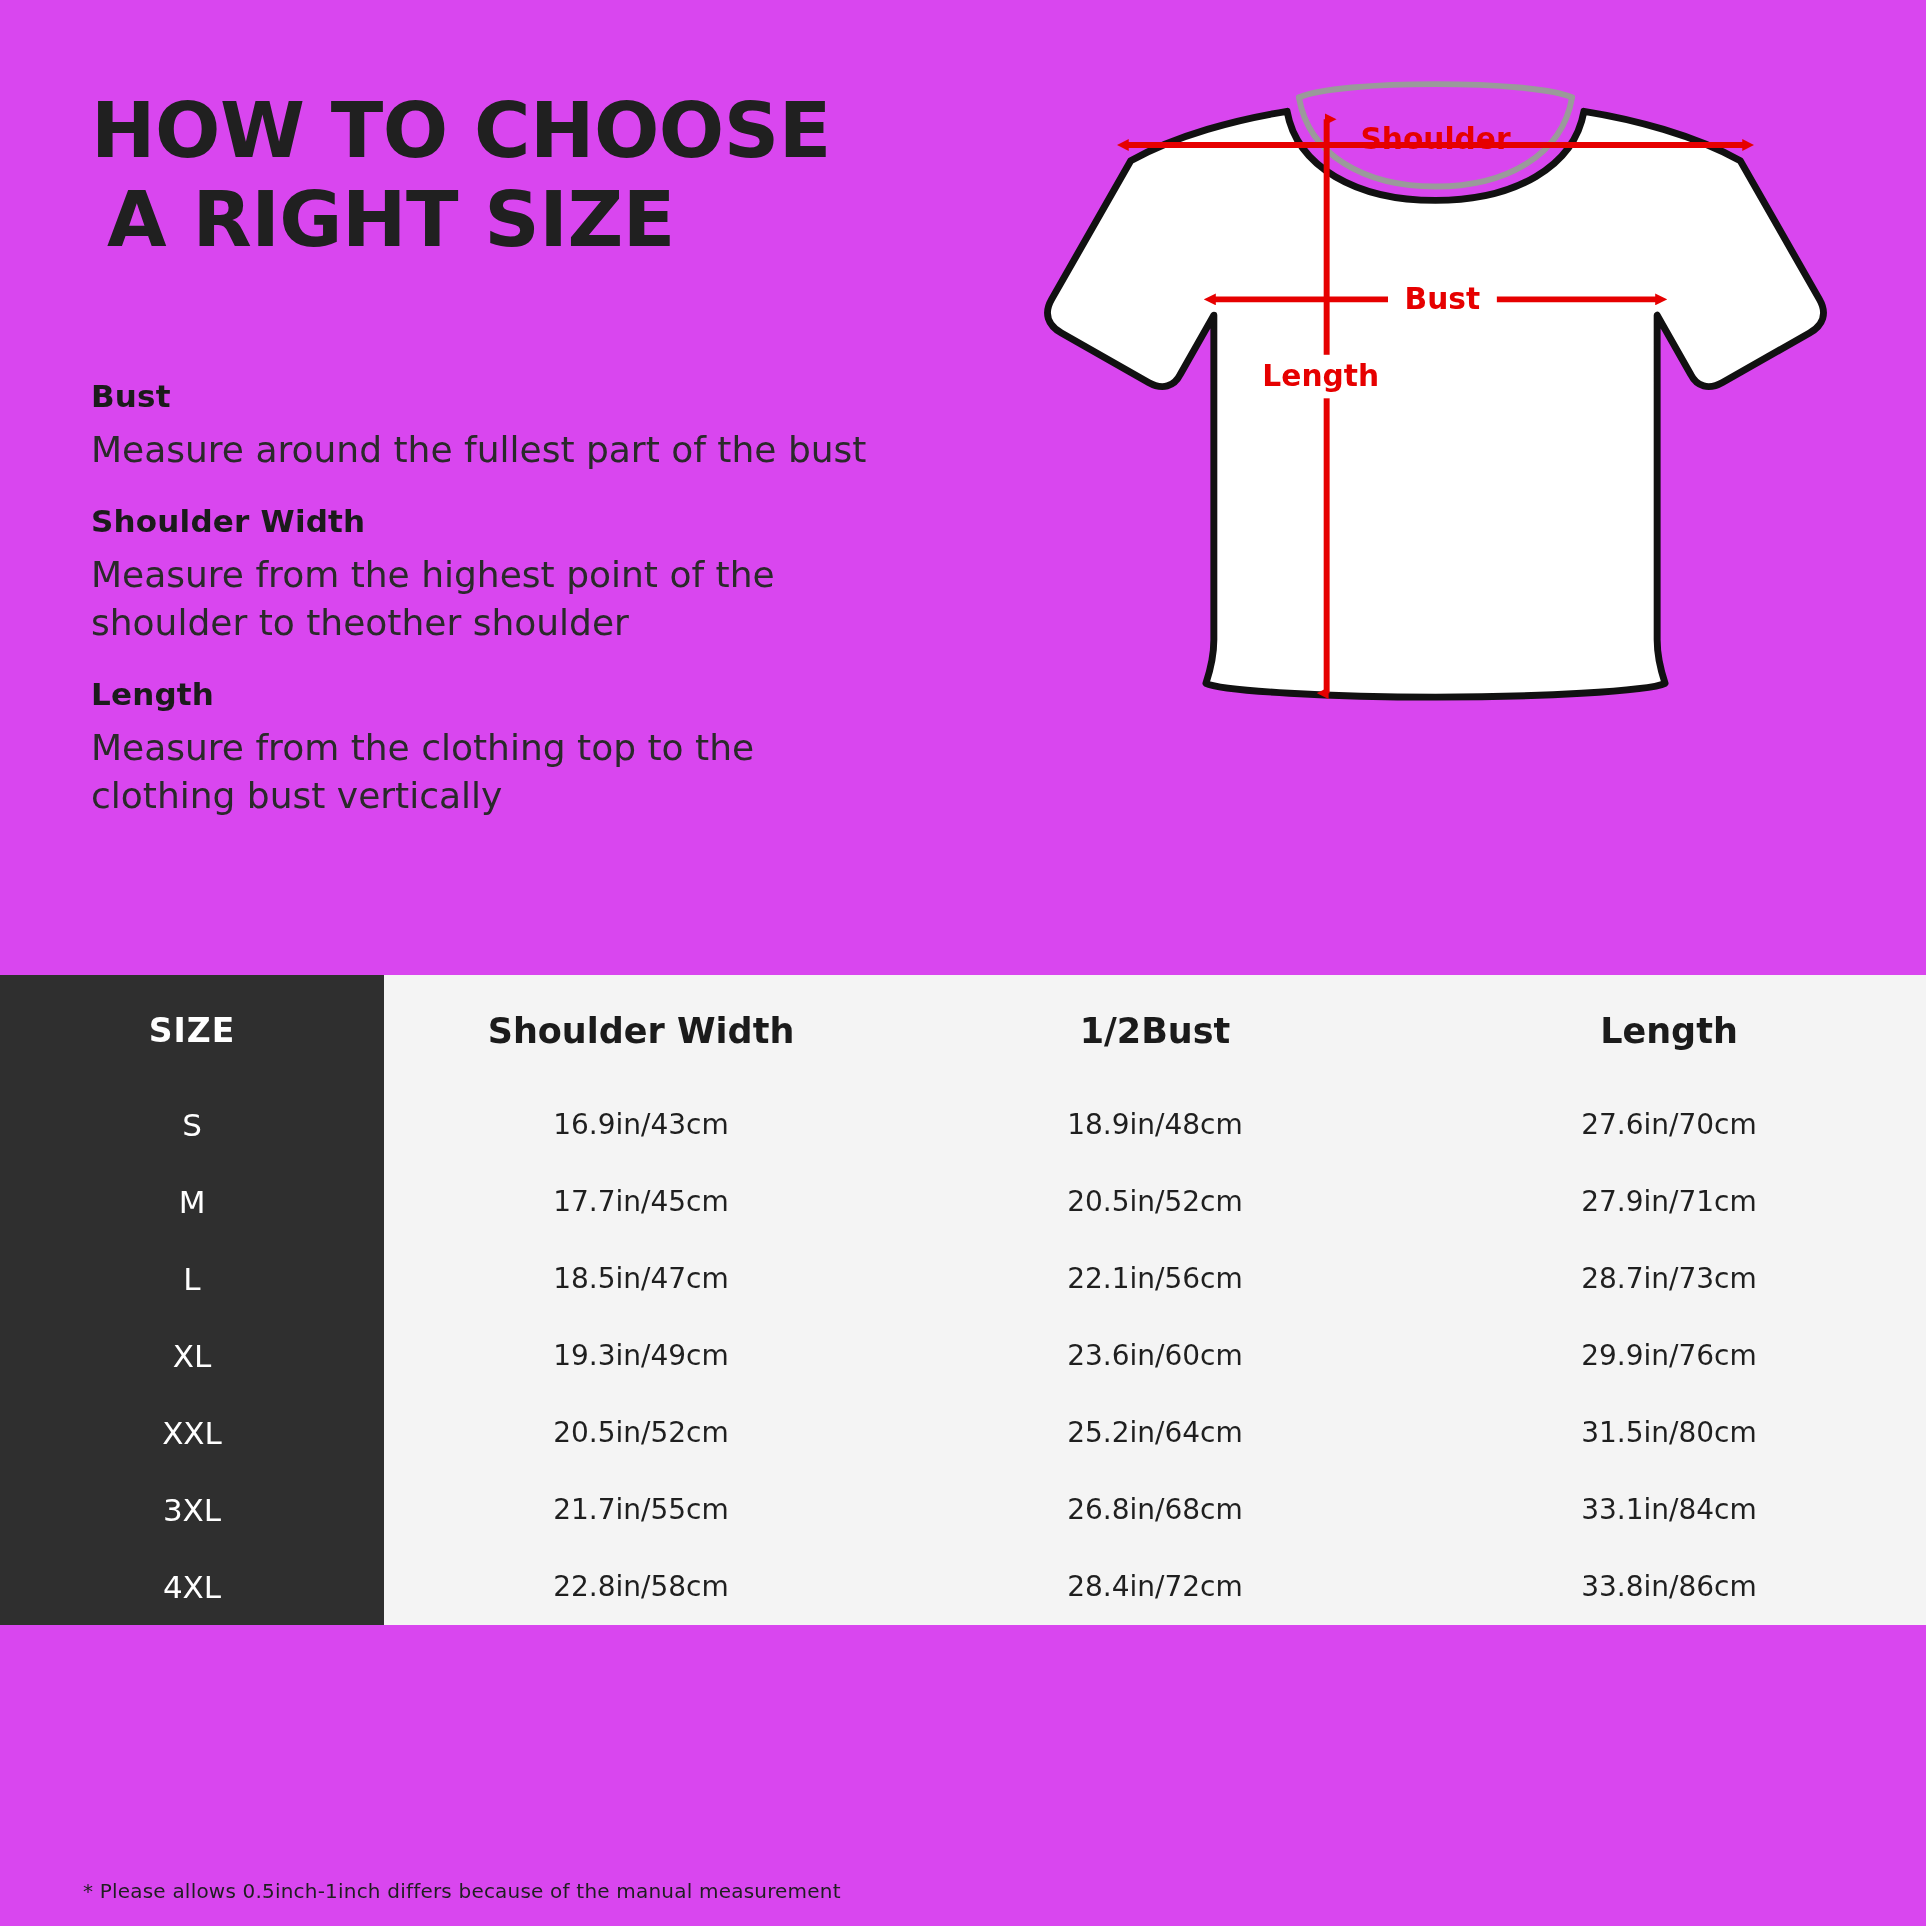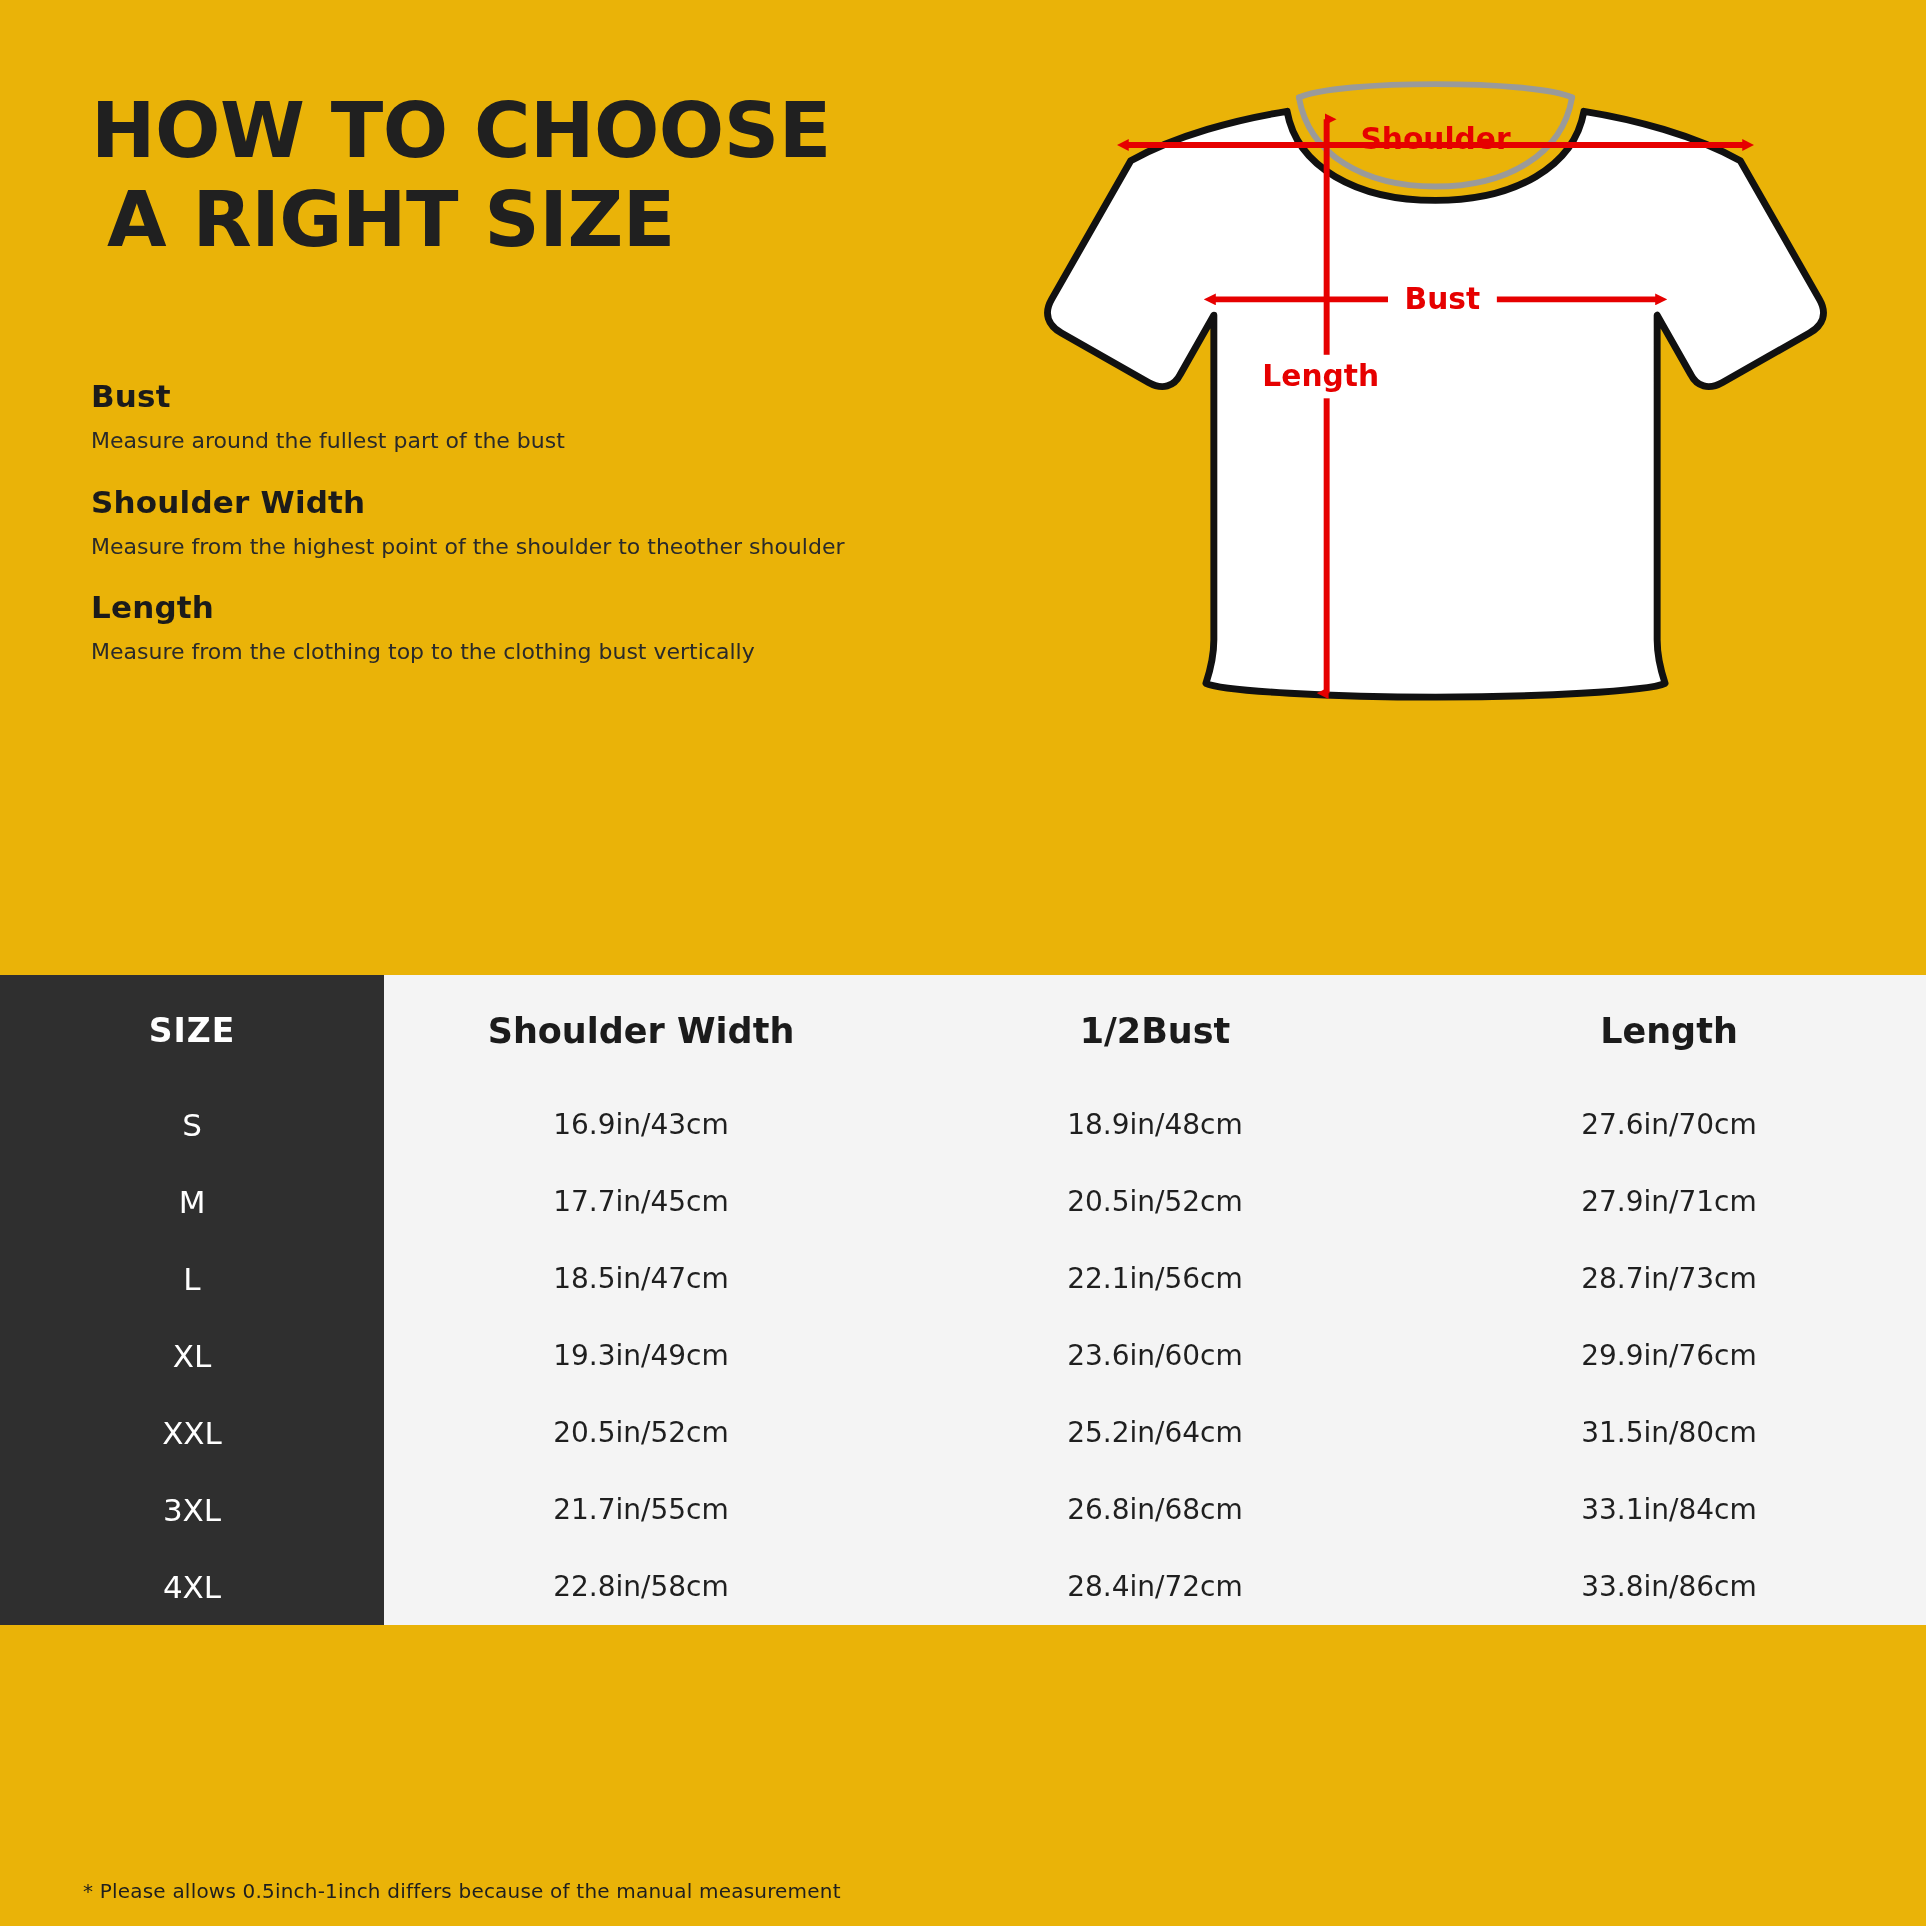--- a/index.html
+++ b/index.html
@@ -12,21 +12,21 @@
     height: 1927px;
     font-family: "DejaVu Sans", sans-serif;
     color: #1a1a1a;
     position: relative;
     overflow: hidden;
   }
   .page {
     position: relative;
     width: 1927px;
     height: 1927px;
-    background: #eab308;
+    background: #d946ef;
   }
 
   
   .top {
     position: relative;
     height: 955px;
   }
   .headline {
     position: absolute;
     left: 91px;
@@ -49,21 +49,21 @@
   }
   .def-block { margin-bottom: 28px; }
   .def-term {
     font-size: 31px;
     font-weight: 700;
     color: #1b1b1b;
     margin-bottom: 12px;
     letter-spacing: 0.2px;
   }
   .def-desc {
-    font-size: 22px;
+    font-size: 36px;
     font-weight: 400;
     color: #2a2a2a;
     line-height: 1.35;
   }
 
   
   .diagram {
     position: absolute;
     left: 1000px;
     top: 50px;

